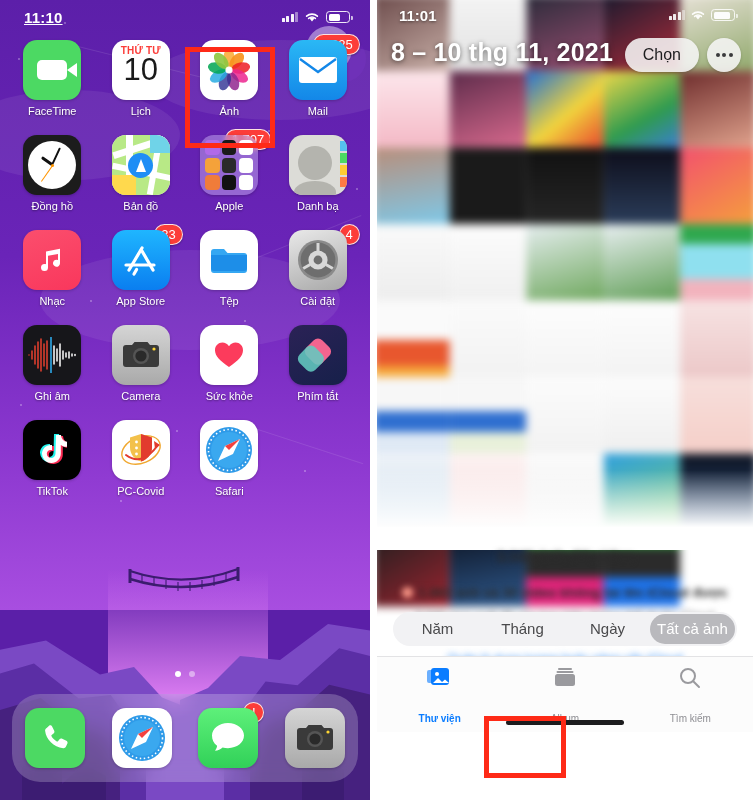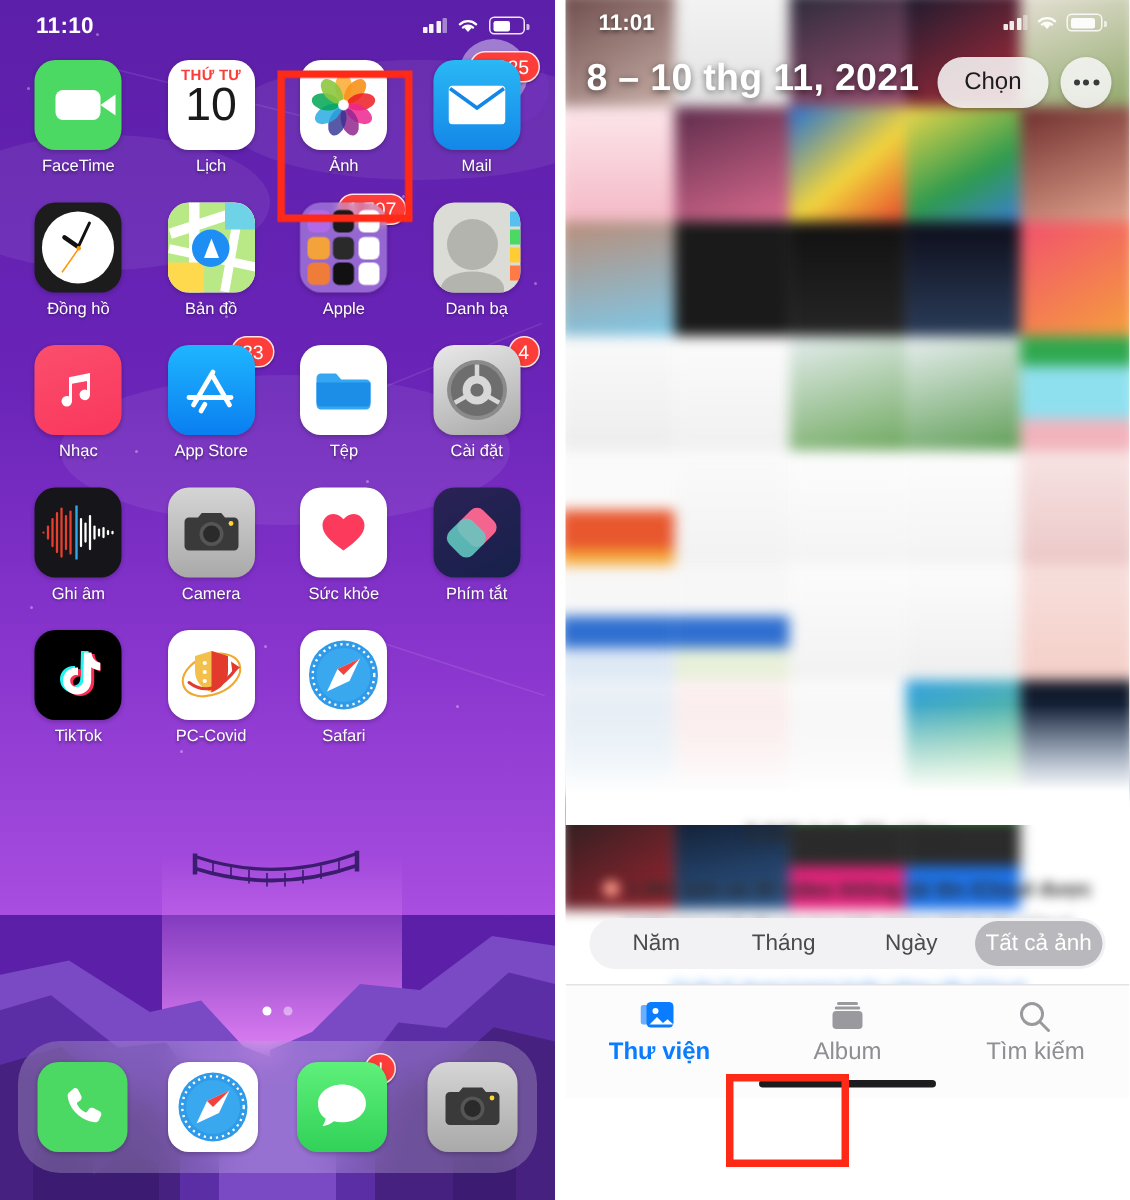--- a/index.html
+++ b/index.html
@@ -81,21 +81,21 @@
     clip-path: polygon(100% 34%, 66% 28%, 36% 48%, 14% 50%, 0 70%, 0 100%, 100% 100%);
   }
   .cv-shard { position: absolute; background: #3c1c72; }
   
   .bridge { position: absolute; left: 128px; bottom: 205px; width: 112px; height: 28px; }
   .bridge svg { display: block; }
 
   .status-bar-left {
     position: absolute; top: 0; left: 0; right: 0; height: 34px;
     display: flex; align-items: center; justify-content: space-between;
-    padding: 0 20px 0 24px; color: #fff;
+    padding: 0 20px 0 24px; color: #fff; text-decoration: underline;
   }
   .sb-time { font-size: 15px; font-weight: bold; letter-spacing: .2px; }
   .sb-right { display: flex; align-items: center; gap: 6px; }
   .sig { display: flex; align-items: flex-end; gap: 1.5px; height: 10px; }
   .sig i { width: 3px; background: #fff; border-radius: .5px; opacity:.95; }
   .sig i:nth-child(1){height:4px;} .sig i:nth-child(2){height:6px;}
   .sig i:nth-child(3){height:8px;} .sig i:nth-child(4){height:10px; opacity:.45;}
   .batt {
     width: 24px; height: 12px; border: 1.5px solid rgba(255,255,255,.9);
     border-radius: 3.5px; position: relative; padding: 1.5px;
@@ -272,21 +272,21 @@
   }
   .seg { flex:1; text-align:center; font-size:15px; color:#4a4a4c; line-height:30px; }
   .seg.on { background:#b9b9bd; color:#fff; border-radius:15px; font-weight:500;}
 
   .tabbar {
     position:absolute; left:0; right:0; bottom:0; height: 76px;
     background:#fcfcfc; border-top:1px solid #e3e3e5;
     display:flex; align-items:flex-start; padding-top: 10px;
   }
   .tab { flex:1; display:flex; flex-direction:column; align-items:center; gap:4px; }
-  .tab-lbl { font-size:16px; color:#8e8e93; }
+  .tab-lbl { font-size:10px; color:#8e8e93;margin-top:20px; }
   .tab.on .tab-lbl { color:#0a7cff; font-weight:bold; }
   .home-ind {
     position:absolute; left:50%; transform:translateX(-50%); bottom:7px;
     width:118px; height:5px; border-radius:3px; background:#1c1c1e;
   }
 
   
   .redbox { position:absolute; border: 5px solid #fe2a17; z-index: 30; }
   #redbox-photos { left: 185px; top: 47px; width: 90px; height: 101px; }
   #redbox-chobạn { left: 484px; top: 716px; width: 82px; height: 62px; }

